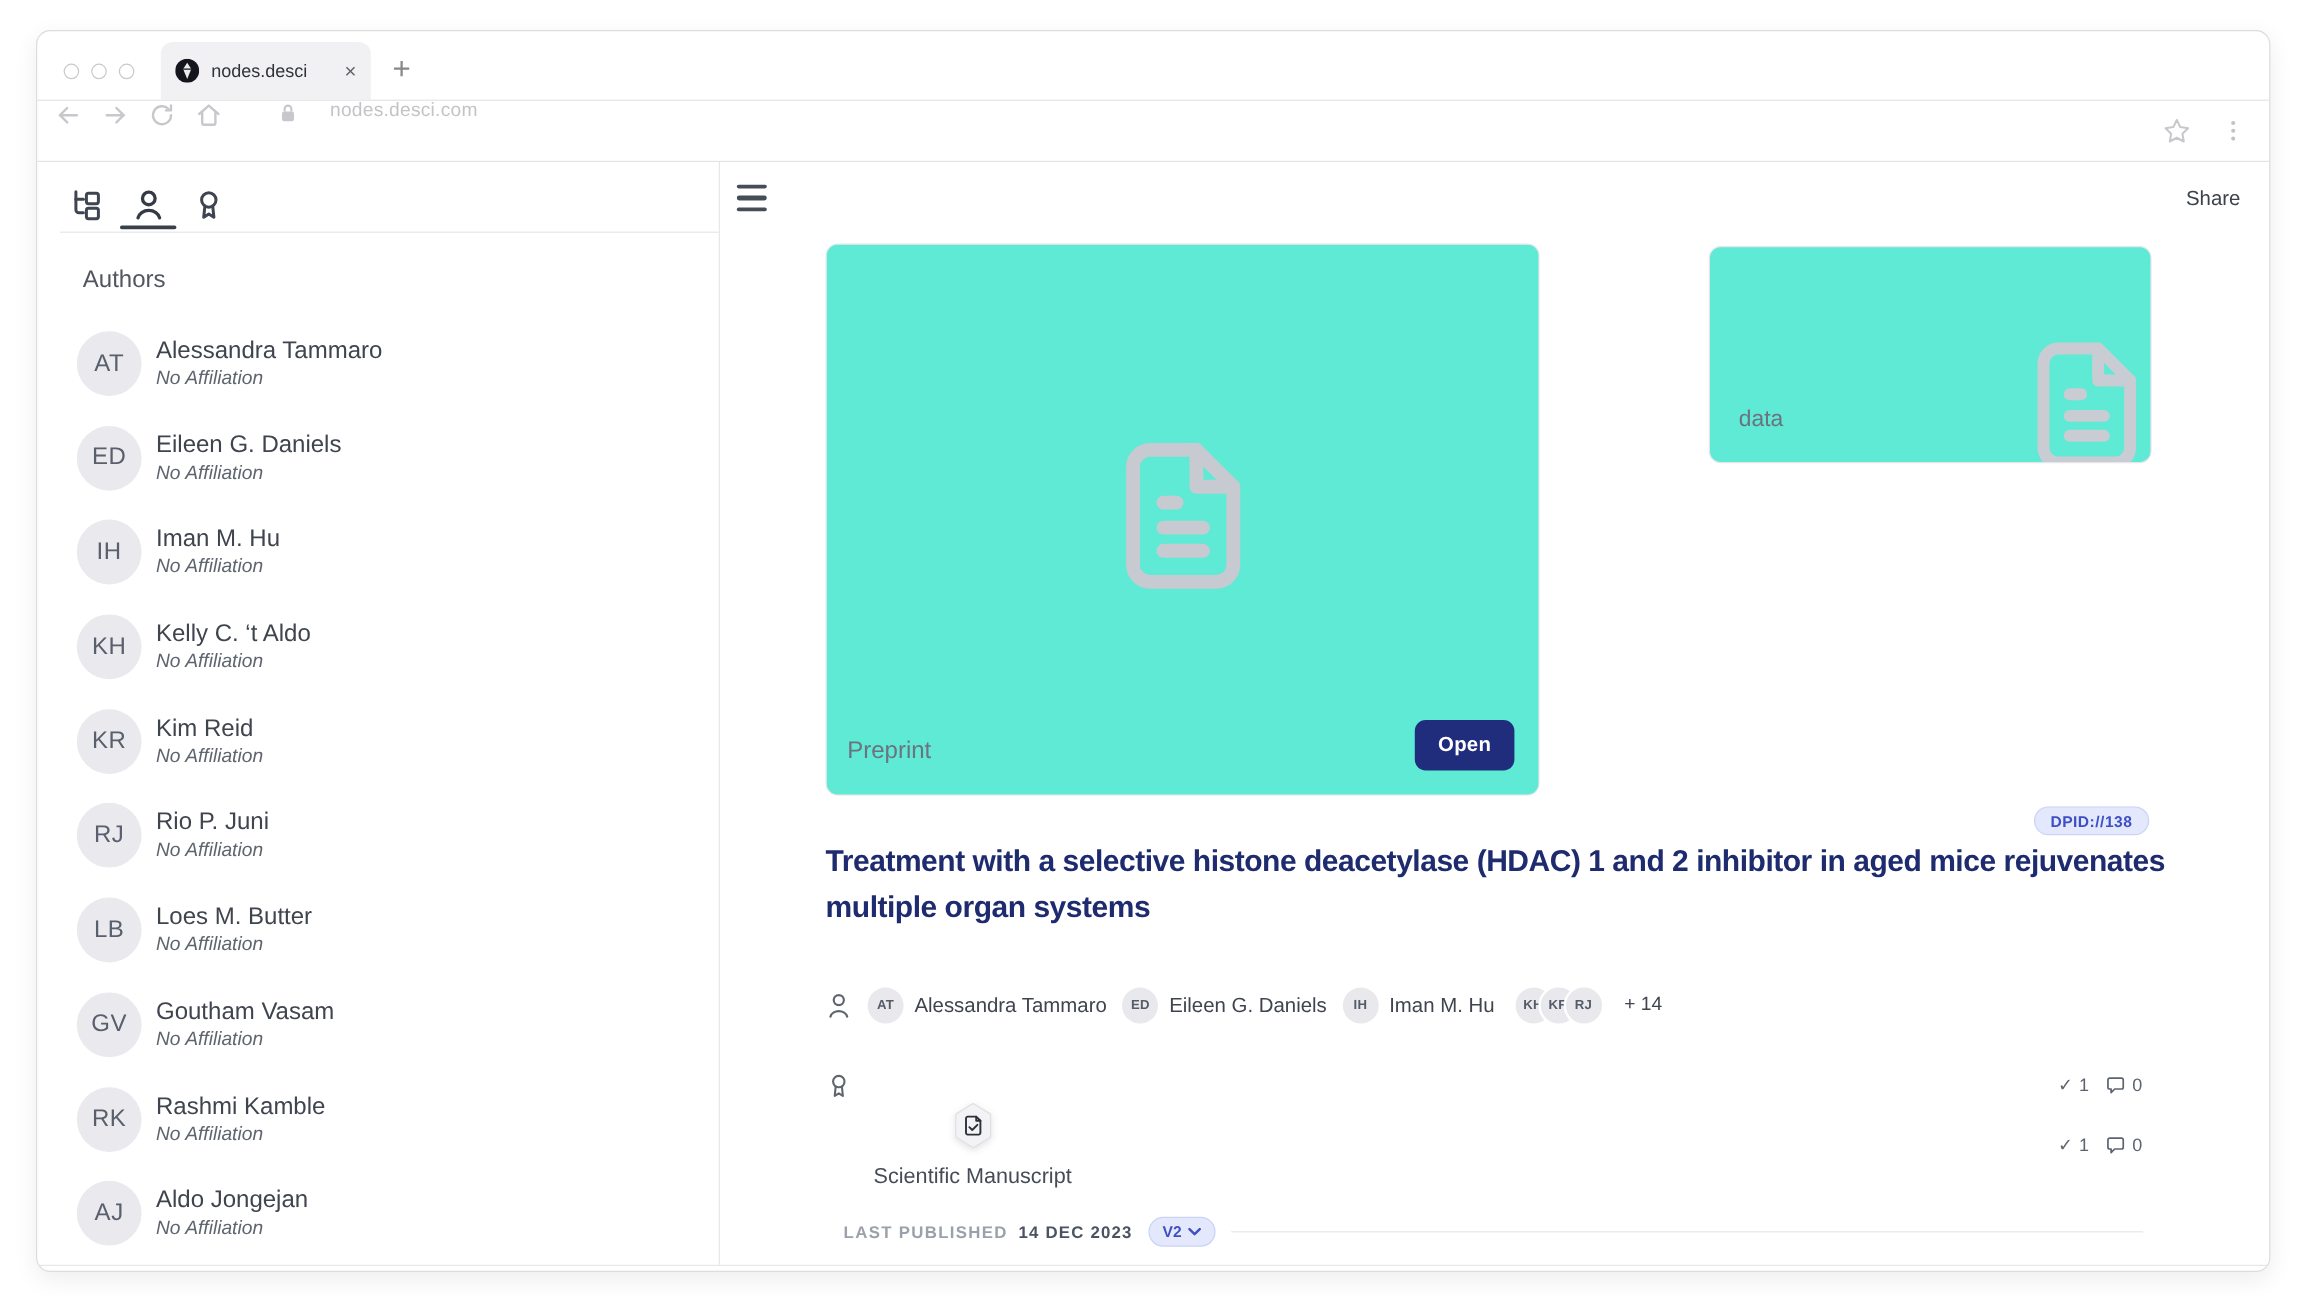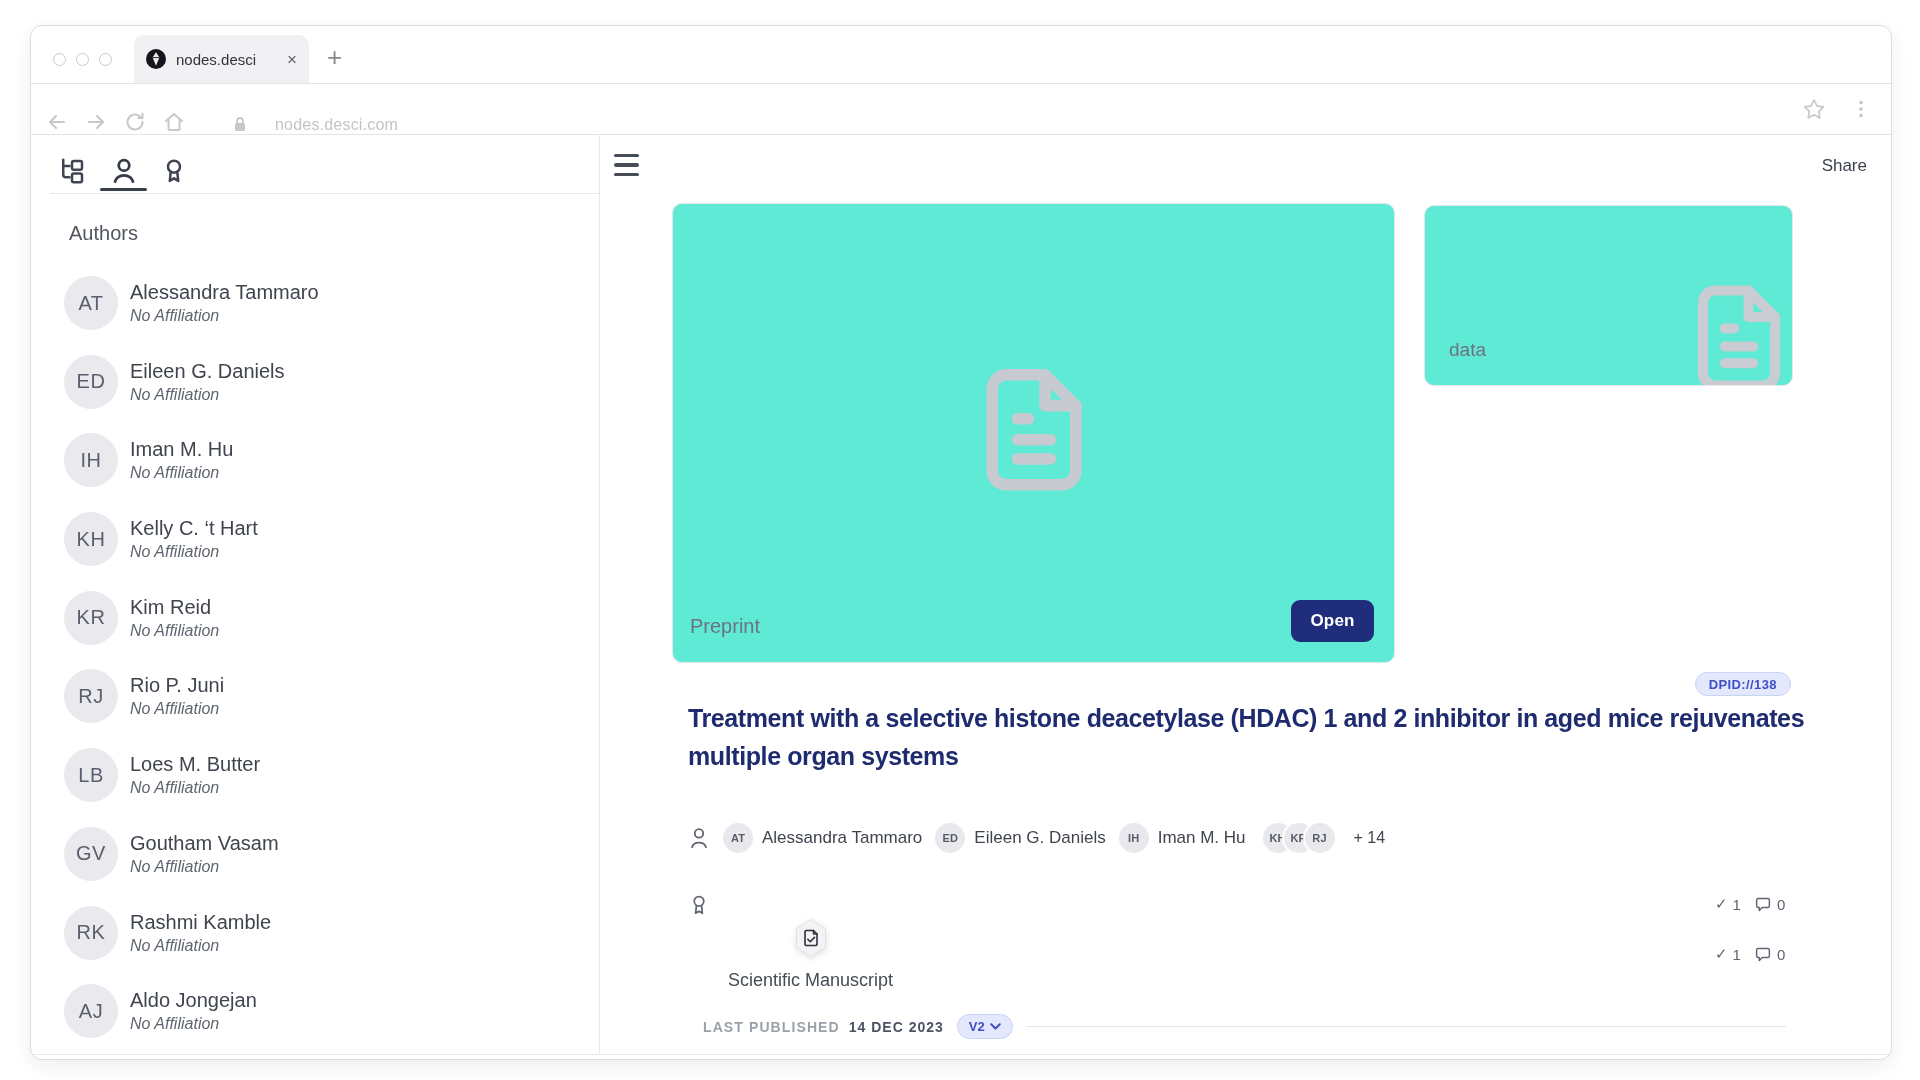--- a/index.html
+++ b/index.html
@@ -19,21 +19,21 @@
   .tab{
     position:absolute;left:103px;top:9px;width:175px;height:48px;background:#f1f1f4;
     border-radius:10px 10px 0 0;display:flex;align-items:center;padding:16px 12px;box-sizing:border-box;gap:10px;
   }
   .favicon{width:20px;height:20px;flex:0 0 auto;}
   .tab-title{font-size:15px;color:#303339;white-space:nowrap;flex:1;}
   .tab-close{font-size:17px;color:#5f6368;line-height:1;cursor:default;}
   .newtab{position:absolute;left:296px;top:18px;font-size:26px;font-weight:300;color:#87898d;line-height:1;}
   .tabbar-divider{position:absolute;left:0;right:0;top:57px;height:1px;background:#e4e4e7;}
   
-  .toolbar{position:absolute;left:0;right:0;top:58px;height:50px;display:flex;align-items:flex-end;padding-left:14px;box-sizing:border-box;gap:15px;}
+  .toolbar{position:absolute;left:0;right:0;top:58px;height:50px;display:flex;align-items:flex-start;padding-left:14px;box-sizing:border-box;gap:15px;}
   .tb-icon{width:24px;height:24px;flex:0 0 auto;}
   .lock-icon{width:20px;height:20px;margin-left:29px;flex:0 0 auto;}
   .url{font-size:16px;color:#c3c4c8;margin-left:10px;letter-spacing:.2px;}
   .tb-right-star{position:absolute;left:1771px;top:71px;width:24px;height:24px;}
   .tb-right-dots{position:absolute;left:1819px;top:72px;width:22px;height:22px;}
   .toolbar-divider{position:absolute;left:0;right:0;top:108px;height:1px;background:#e4e4e7;}
   
   .vdivider{position:absolute;left:568px;top:109px;height:919px;width:1px;background:#e7e7ea;}
   .bottom-divider{position:absolute;left:0;right:0;top:1028px;height:1px;background:#e7e7ea;}
   
@@ -48,21 +48,21 @@
     display:flex;align-items:center;justify-content:center;font-size:20px;letter-spacing:.5px;flex:0 0 auto;}
   .author-meta{display:flex;flex-direction:column;justify-content:center;}
   .author-name{font-size:20px;font-weight:500;color:#3f444e;line-height:1.1;}
   .author-aff{font-size:16px;font-style:italic;color:#5f656f;margin-top:4px;}
   
   .hamburger{position:absolute;left:583px;top:128px;width:25px;height:22px;display:flex;flex-direction:column;justify-content:space-between;}
   .hamburger span{height:3.4px;background:#474d56;border-radius:2px;}
   .share-btn{position:absolute;right:24px;top:130px;font-size:17px;color:#3c424c;}
   
   .card{position:absolute;background:#5eead4;border:1px solid #e5e6ea;border-radius:10px;box-sizing:border-box;}
-  .preprint-card{left:641px;top:177px;width:723px;height:460px;}
+  .preprint-card{left:657px;top:177px;width:595px;height:460px;}
   .file-big{position:absolute;left:50%;top:50%;transform:translate(-50%,-52%);width:132px;height:158px;}
   .preprint-label{position:absolute;left:17px;bottom:24px;font-size:20px;color:#6c7380;}
   .open-btn{position:absolute;right:20px;bottom:20px;width:83px;height:42px;background:#202c7c;color:#fff;
     border-radius:9px;font-size:17px;font-weight:700;display:flex;align-items:center;justify-content:center;letter-spacing:.2px;}
   .data-card{left:1393px;top:179px;width:369px;height:181px;overflow:hidden;}
   .data-label{position:absolute;left:24px;bottom:24px;font-size:19px;font-weight:500;color:#6c7380;}
   .file-small{position:absolute;right:-4px;bottom:-22px;width:114px;height:138px;}
   
   .dpid{position:absolute;right:100px;top:646px;height:24px;padding:0 13px;border-radius:13px;background:#e4e8fc;
     border:1px solid #cbd2f6;color:#3e4fc5;font-size:13px;font-weight:700;letter-spacing:.4px;
@@ -195,21 +195,21 @@
     <div class="author-row">
       <div class="avatar">IH</div>
       <div class="author-meta">
           <div class="author-name">Iman M. Hu</div>
       <div class="author-aff">No Affiliation</div>
         </div>
     </div>
     <div class="author-row">
       <div class="avatar">KH</div>
       <div class="author-meta">
-          <div class="author-name">Kelly C. ‘t Hart</div>
+          <div class="author-name">Kelly C. ‘t Aldo</div>
       <div class="author-aff">No Affiliation</div>
         </div>
     </div>
     <div class="author-row">
       <div class="avatar">KR</div>
       <div class="author-meta">
           <div class="author-name">Kim Reid</div>
       <div class="author-aff">No Affiliation</div>
         </div>
     </div>

